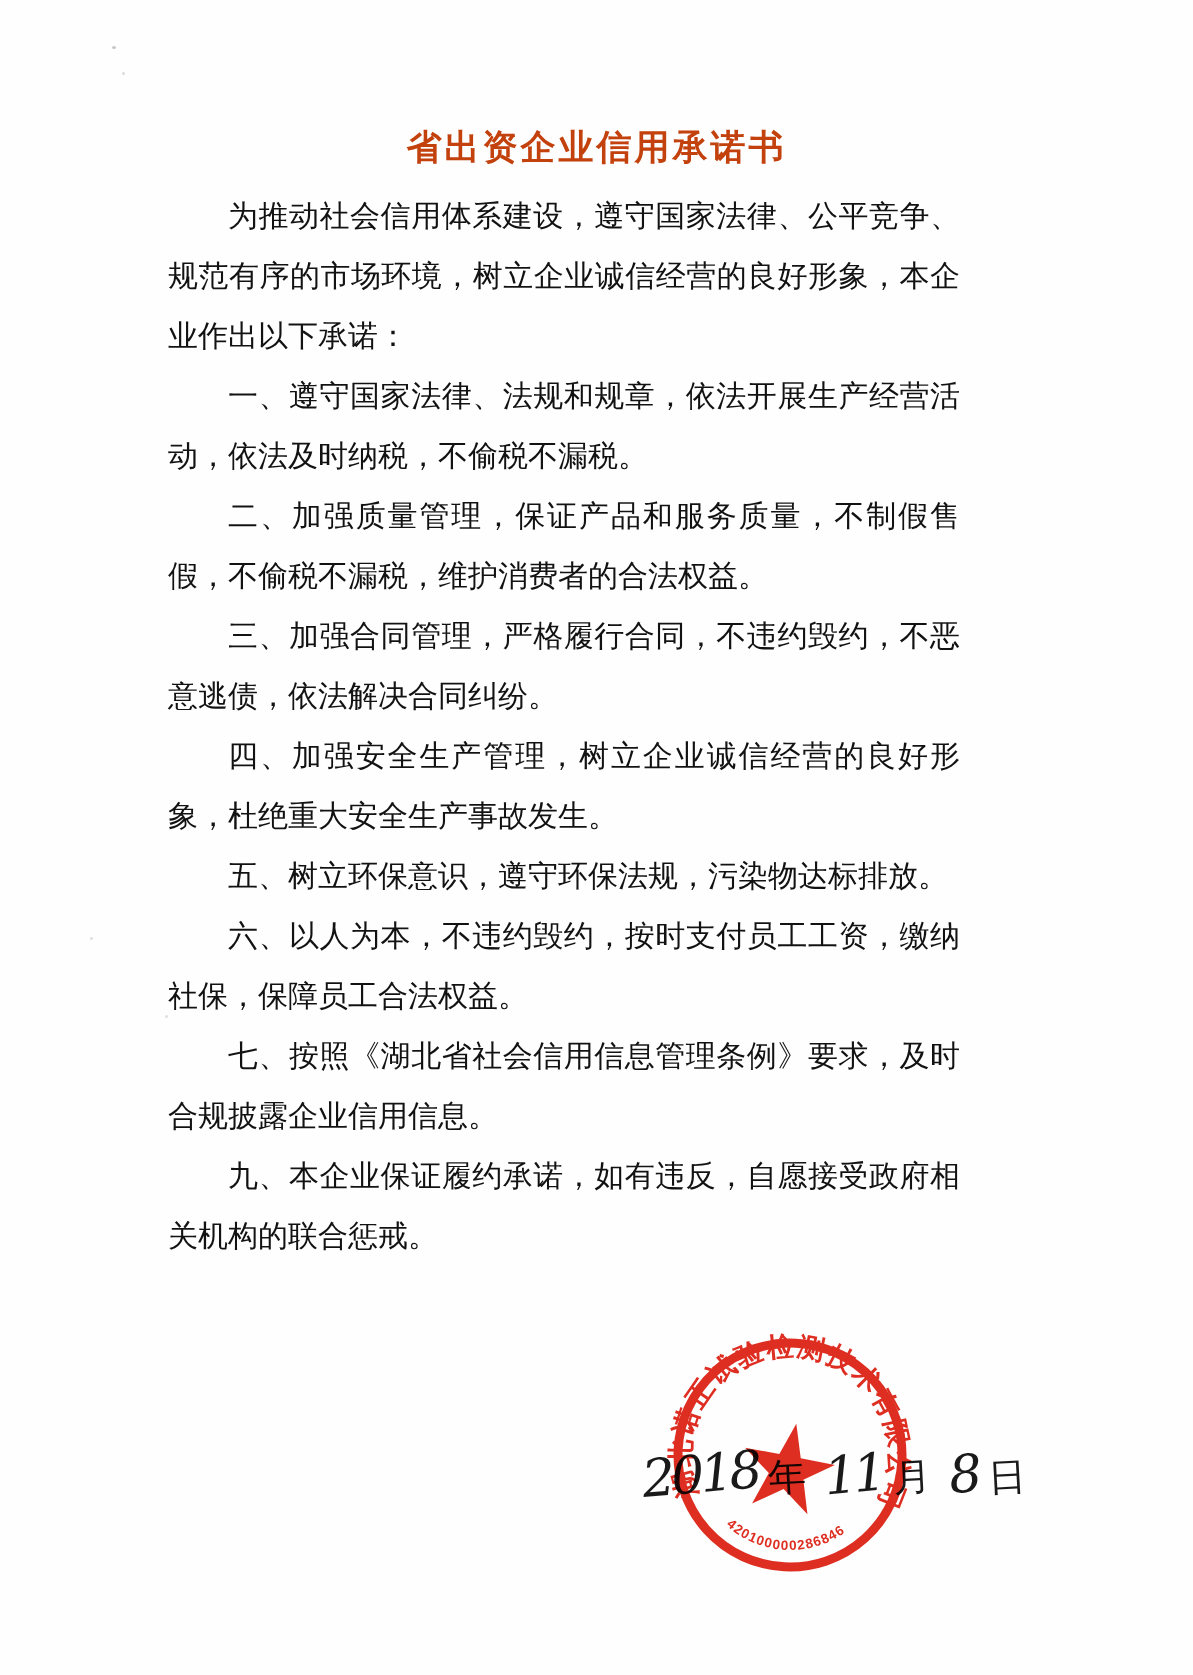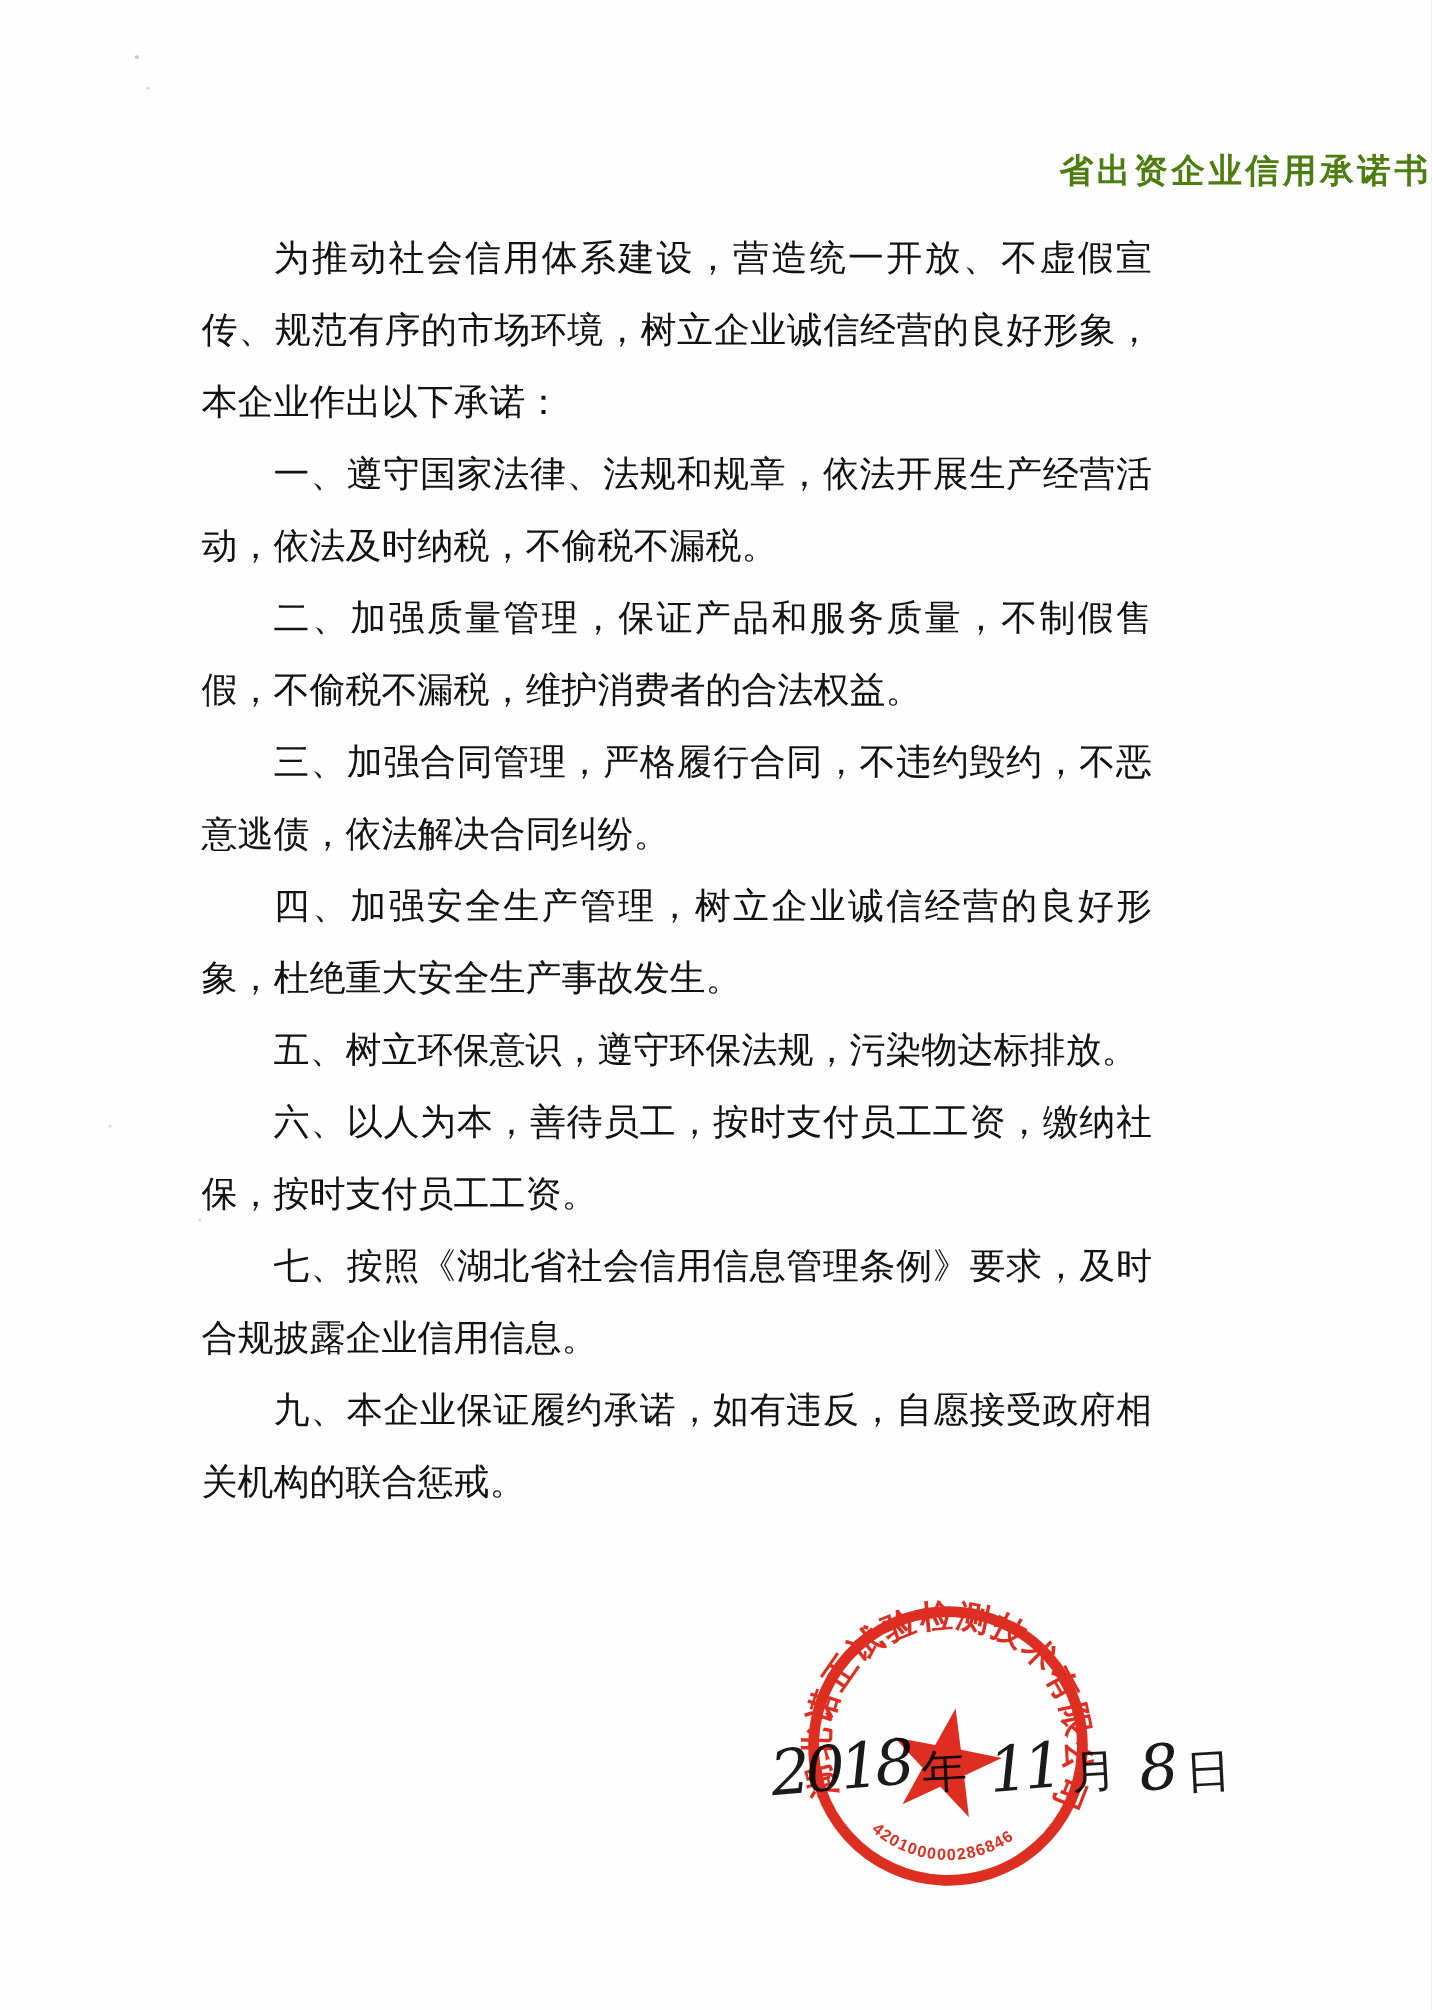--- a/index.html
+++ b/index.html
@@ -3,23 +3,23 @@
 <meta charset="utf-8">
 <style>
   html,body { margin:0; padding:0; background:#e8e8e8; }
   .page {
     position:relative; width:1193px; height:1675px; margin:0 auto;
     background:#fefefe; overflow:hidden;
     font-family:"Liberation Serif", serif; color:#121212;
   }
   .title {
     position:absolute; top:124px; left:0; right:0; margin:0;
-    text-align:right;
+    text-align:center;
     font-family:"Liberation Sans", sans-serif;
-    font-size:28px; font-weight:700; letter-spacing:3px; color:#4d7c0f;
+    font-size:35px; font-weight:700; letter-spacing:3px; color:#c2410c;
   }
   .doc { position:absolute; left:168px; top:186px; width:792px; }
   .doc p {
     margin:0; font-size:30px; line-height:60px;
     text-align:justify; text-justify:inter-character;
     text-indent:60px; letter-spacing:0;
   }
   .sig {
     position:absolute; left:543px; top:1392px;
     font-size:33px; letter-spacing:1px; white-space:nowrap;
@@ -59,27 +59,27 @@
 <div class="page">
 
   <div class="speck s1"></div>
   <div class="speck s2"></div>
   <div class="speck s3"></div>
   <div class="speck s4"></div>
 
   <h1 class="title">省出资企业信用承诺书</h1>
 
   <div class="doc">
-      <p>为推动社会信用体系建设，营造统一开放、不虚假宣传、规范有序的市场环境，树立企业诚信经营的良好形象，本企业作出以下承诺：</p>
+      <p>为推动社会信用体系建设，遵守国家法律、公平竞争、规范有序的市场环境，树立企业诚信经营的良好形象，本企业作出以下承诺：</p>
       <p>一、遵守国家法律、法规和规章，依法开展生产经营活动，依法及时纳税，不偷税不漏税。</p>
       <p>二、加强质量管理，保证产品和服务质量，不制假售假，不偷税不漏税，维护消费者的合法权益。</p>
       <p>三、加强合同管理，严格履行合同，不违约毁约，不恶意逃债，依法解决合同纠纷。</p>
       <p>四、加强安全生产管理，树立企业诚信经营的良好形象，杜绝重大安全生产事故发生。</p>
       <p>五、树立环保意识，遵守环保法规，污染物达标排放。</p>
-      <p>六、以人为本，善待员工，按时支付员工工资，缴纳社保，按时支付员工工资。</p>
+      <p>六、以人为本，不违约毁约，按时支付员工工资，缴纳社保，保障员工合法权益。</p>
       <p>七、按照《湖北省社会信用信息管理条例》要求，及时合规披露企业信用信息。</p>
       <p>九、本企业保证履约承诺，如有违反，自愿接受政府相关机构的联合惩戒。</p>
     </div>
 
 
   <div class="date">
     <span class="hw-num">2018</span>
     <span class="hw-cjk sp-s">年</span>
     <span class="hw-num sp-m">11</span>
     <span class="hw-cjk sp-s">月</span>

